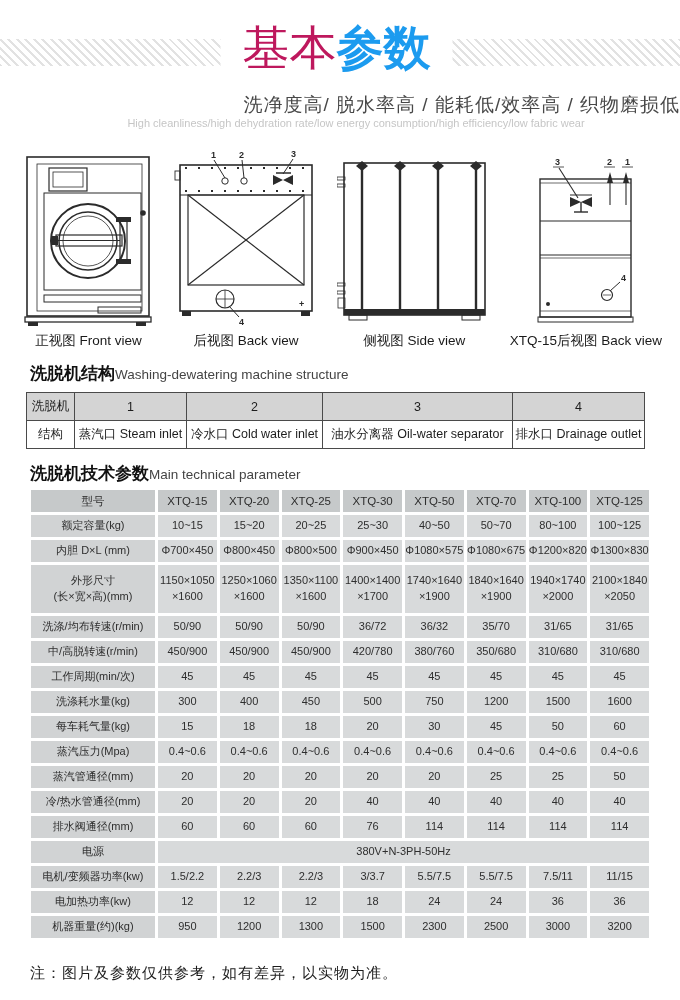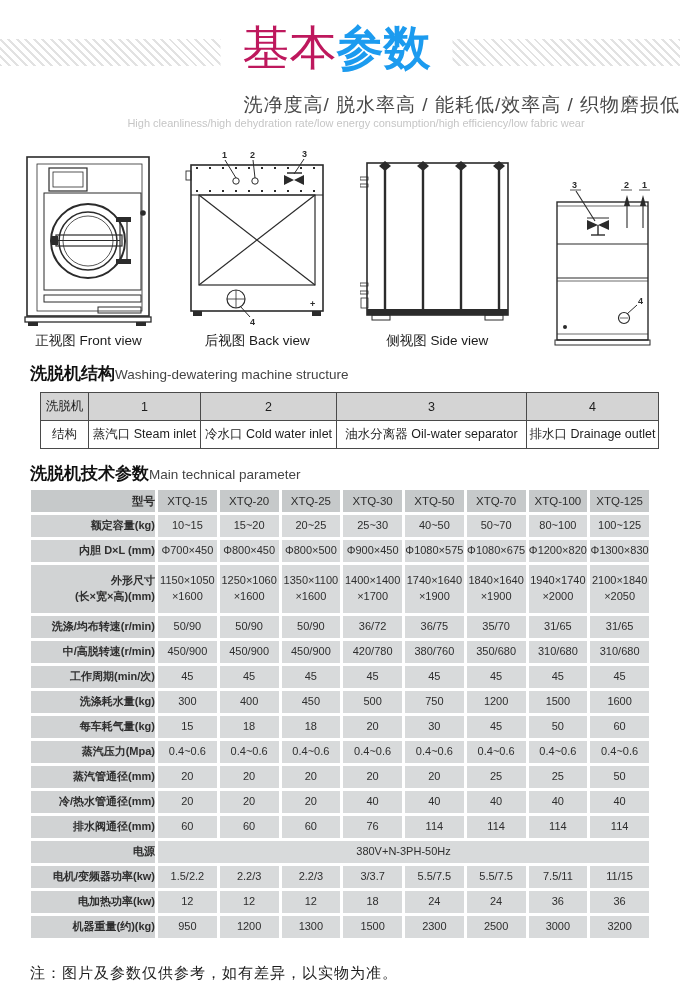--- a/index.html
+++ b/index.html
@@ -27,33 +27,33 @@
   .dg{stroke:#2b2b2b;fill:none;}
   .dgf{fill:#2b2b2b;stroke:none;}
   .callout{font-size:9px;font-weight:bold;fill:#2b2b2b;}
 
   
   .sec-title{position:absolute;left:30px;white-space:nowrap;}
   .sec-title .cn{font-size:17px;font-weight:bold;color:#111;}
   .sec-title .en{font-size:13.5px;color:#444;}
 
   
-  table.struct{position:absolute;top:392px;left:40px;width:618px;
+  table.struct{position:absolute;top:392px;left:26px;width:618px;
     border-collapse:collapse;table-layout:fixed;}
   table.struct td{border:1px solid #4a4a4a;text-align:center;font-size:12.5px;
     color:#1d1d1d;padding:5px 2px;}
   table.struct tr.hd td{background:#d4d4d4;font-weight:500;}
   table.struct tr.bd td{background:#ffffff;text-align:center;}
 
   
   table.spec{position:absolute;top:487px;left:28px;border-collapse:separate;
     border-spacing:3px;table-layout:fixed;width:624px;}
   table.spec td{background:#d8dadb;text-align:center;vertical-align:middle;
     font-size:11px;color:#2e2e2e;padding:1px 0;height:20px;white-space:pre-line;line-height:1.45;}
-  table.spec td.label{text-align:right;background:#d1d3d4;font-weight:bold;}
+  table.spec td.label{text-align:center;background:#d1d3d4;}
   table.spec tr.header td{background:#c6c9ca;font-size:11.5px;}
   table.spec tr.dim td{height:46px;}
 
   .note{position:absolute;top:964px;left:30px;font-size:15px;color:#1c1c1c;letter-spacing:1px;}
 </style>
 </head>
 <body>
 
 <div class="page">
 
@@ -196,20 +196,21 @@
         <line class="dg" x1="13" y1="100" x2="104" y2="100" stroke-width="1.1"></line>
         <line class="dg" x1="13" y1="103" x2="104" y2="103" stroke-width="0.7"></line>
         <line class="dg" x1="13" y1="156" x2="104" y2="156" stroke-width="0.7"></line>
         <circle class="dg" cx="80" cy="140" r="5.5" stroke-width="1.2"></circle>
         <line class="dg" x1="76" y1="140" x2="84" y2="140" stroke-width="0.7"></line>
         <line class="dg" x1="83" y1="136" x2="93" y2="127" stroke-width="1"></line>
         <text class="callout" x="94" y="126">4</text>
         <circle class="dgf" cx="21" cy="149" r="2"></circle>
         <rect class="dg" x="11" y="162" width="95" height="5" stroke-width="1"></rect>
       </svg>
+      <div class="caption">XTQ-15后视图 Back view</div>
     </div>
   </div>
 
   <div class="sec-title" style="top:362px;">
     <span class="cn">洗脱机结构</span><span class="en">Washing-dewatering machine structure</span>
   </div>
 
   <table class="struct">
     <colgroup>
         <col style="width:48px">
@@ -305,21 +306,21 @@
 ×2000</td>
           <td>2100×1840
 ×2050</td>
         </tr>
         <tr>
           <td class="label">洗涤/均布转速(r/min)</td>
           <td>50/90</td>
           <td>50/90</td>
           <td>50/90</td>
           <td>36/72</td>
-          <td>36/75</td>
+          <td>36/32</td>
           <td>35/70</td>
           <td>31/65</td>
           <td>31/65</td>
         </tr>
         <tr>
           <td class="label">中/高脱转速(r/min)</td>
           <td>450/900</td>
           <td>450/900</td>
           <td>450/900</td>
           <td>420/780</td>

